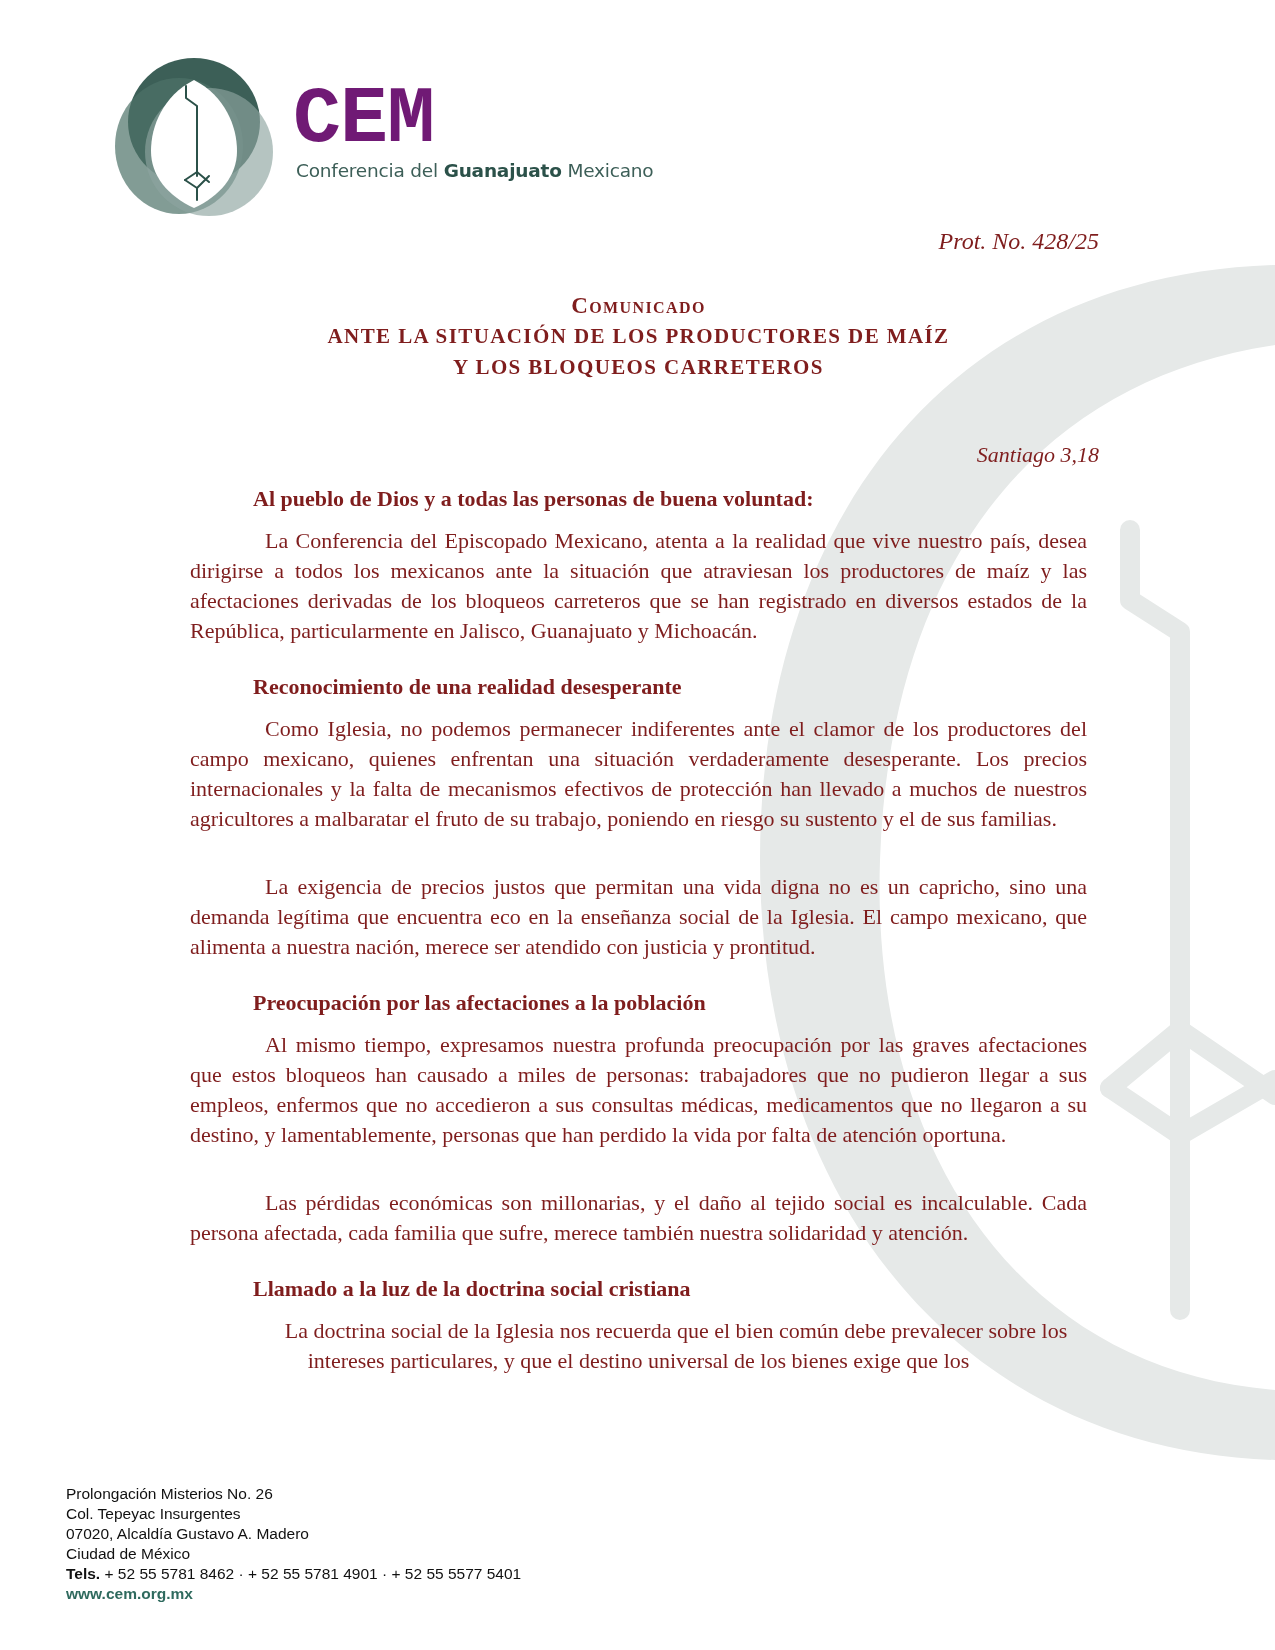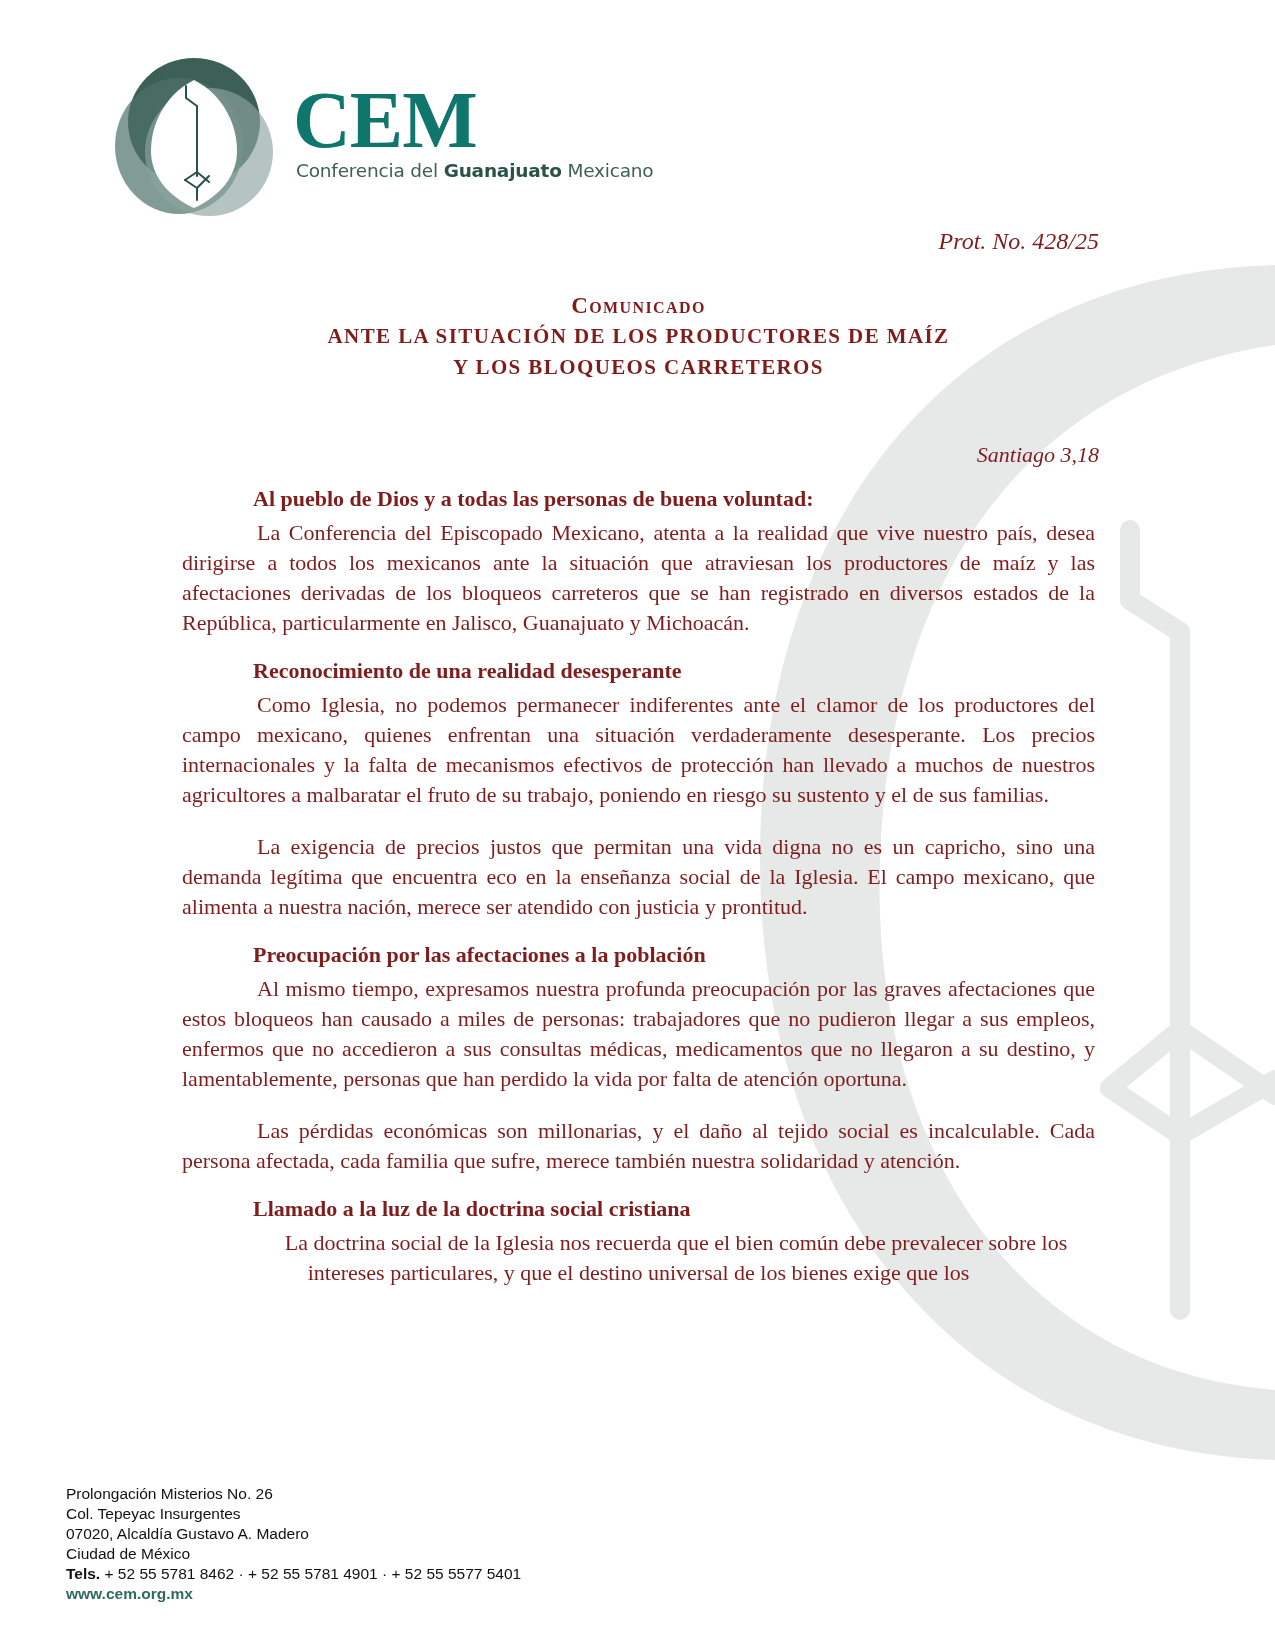--- a/index.html
+++ b/index.html
@@ -5,38 +5,38 @@
   html, body { margin: 0; padding: 0; background: #ffffff; }
   body { width: 1275px; height: 1650px; position: relative; overflow: hidden; }
   .page { position: absolute; left: 0; top: 0; width: 1275px; height: 1650px; background: #fff; }
 
   
   .watermark { position: absolute; left: 0; top: 0; width: 1275px; height: 1650px; pointer-events: none; }
 
   
   .logo { position: absolute; left: 113px; top: 56px; width: 570px; height: 162px; }
   .logo-emblem { position: absolute; left: 0; top: 0; width: 162px; height: 162px; }
-  .logo-wordmark { position: absolute; left: 180px; top: 24px; font-family: Liberation Serif, serif; font-weight: bold; font-size: 80px; line-height: 80px; color: #0f766e; letter-spacing: -1px; text-align: right; }
+  .logo-wordmark { position: absolute; left: 180px; top: 24px; font-family: Liberation Mono, monospace; font-weight: bold; font-size: 80px; line-height: 80px; color: #701a75; letter-spacing: -1px; text-align: right; }
   .logo-subtitle { position: absolute; left: 183px; top: 104px; font-family: "DejaVu Sans", sans-serif; font-size: 18.5px; color: #3d5f58; white-space: nowrap; letter-spacing: -0.2px; }
   .logo-subtitle b { font-weight: bold; color: #2b5149; }
 
   .serif { font-family: "Liberation Serif", "DejaVu Serif", serif; color: #7f1d1d; }
 
   .prot { position: absolute; right: 176px; top: 228px; font-size: 24px; font-style: italic; }
 
   .title-block { position: absolute; left: 178px; width: 921px; top: 290px; text-align: center; }
   .title-line { font-weight: bold; font-size: 21px; letter-spacing: 1.4px; line-height: 31px; white-space: nowrap; }
   .title-line.first { font-variant: small-caps; font-size: 23px; }
 
   .quote { position: absolute; left: 178px; width: 921px; top: 412px; text-align: center; font-style: italic; font-size: 22px; white-space: nowrap; }
   .quote-src { position: absolute; right: 176px; top: 442px; font-style: italic; font-size: 22px; }
 
   .body { position: absolute; left: 178px; width: 921px; top: 484px; font-size: 22px; line-height: 30px; }
   .body .h { font-weight: bold; padding-left: 75px; }
-  .body p { margin: 4px; text-align: justify; text-indent: 75px; }
+  .body p { margin: 12px; text-align: justify; text-indent: 75px; }
   .body .gap { height: 14px; }
 
   .footer { position: absolute; left: 66px; top: 1484px; font-family: "Liberation Sans", sans-serif; font-size: 15.5px; line-height: 20px; color: #111; }
   .footer .tel-label { font-weight: bold; }
   .footer .web { font-weight: bold; color: #2f6a5e; }
 </style>
 </head>
 <body>
 
 <div class="page">

